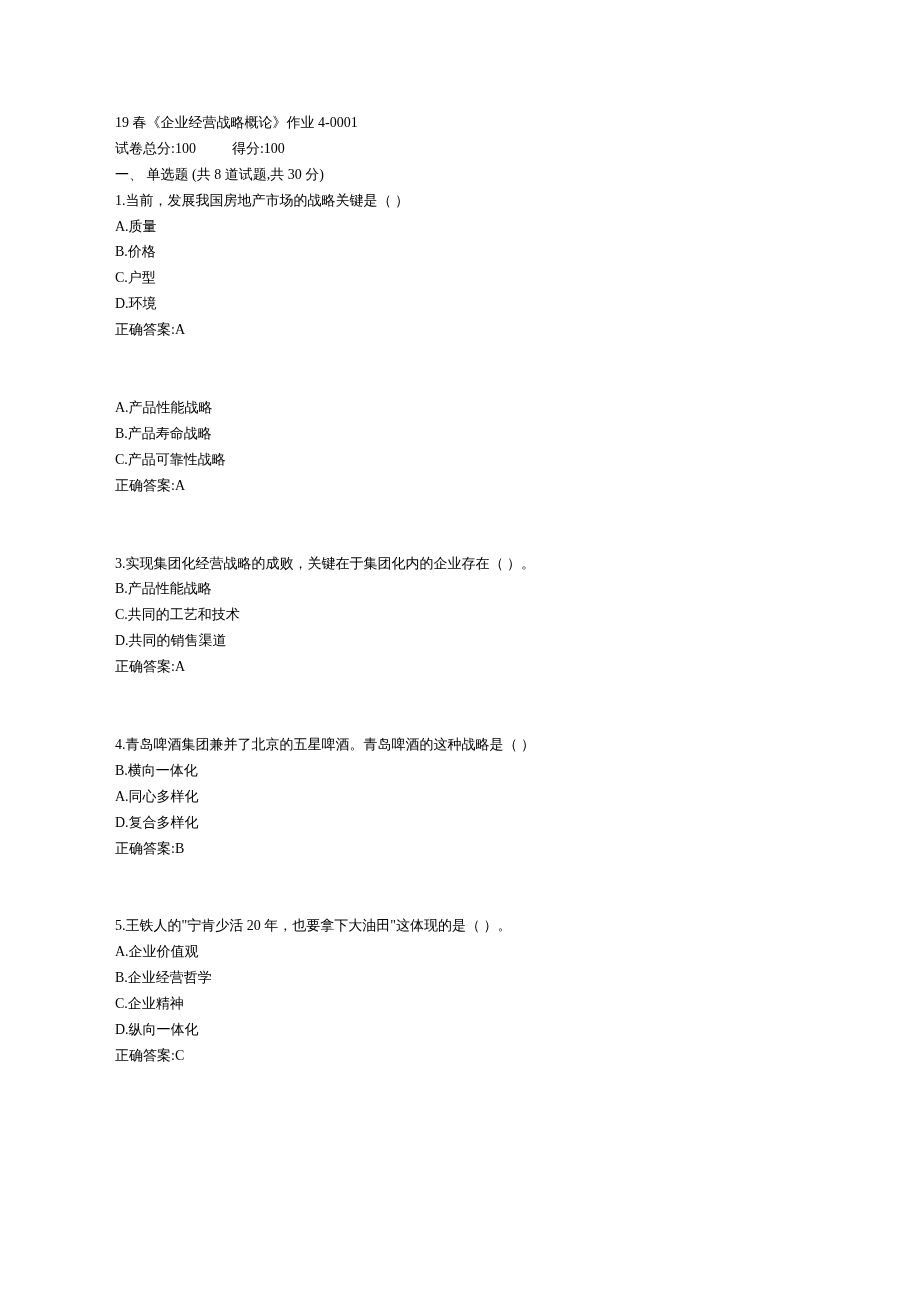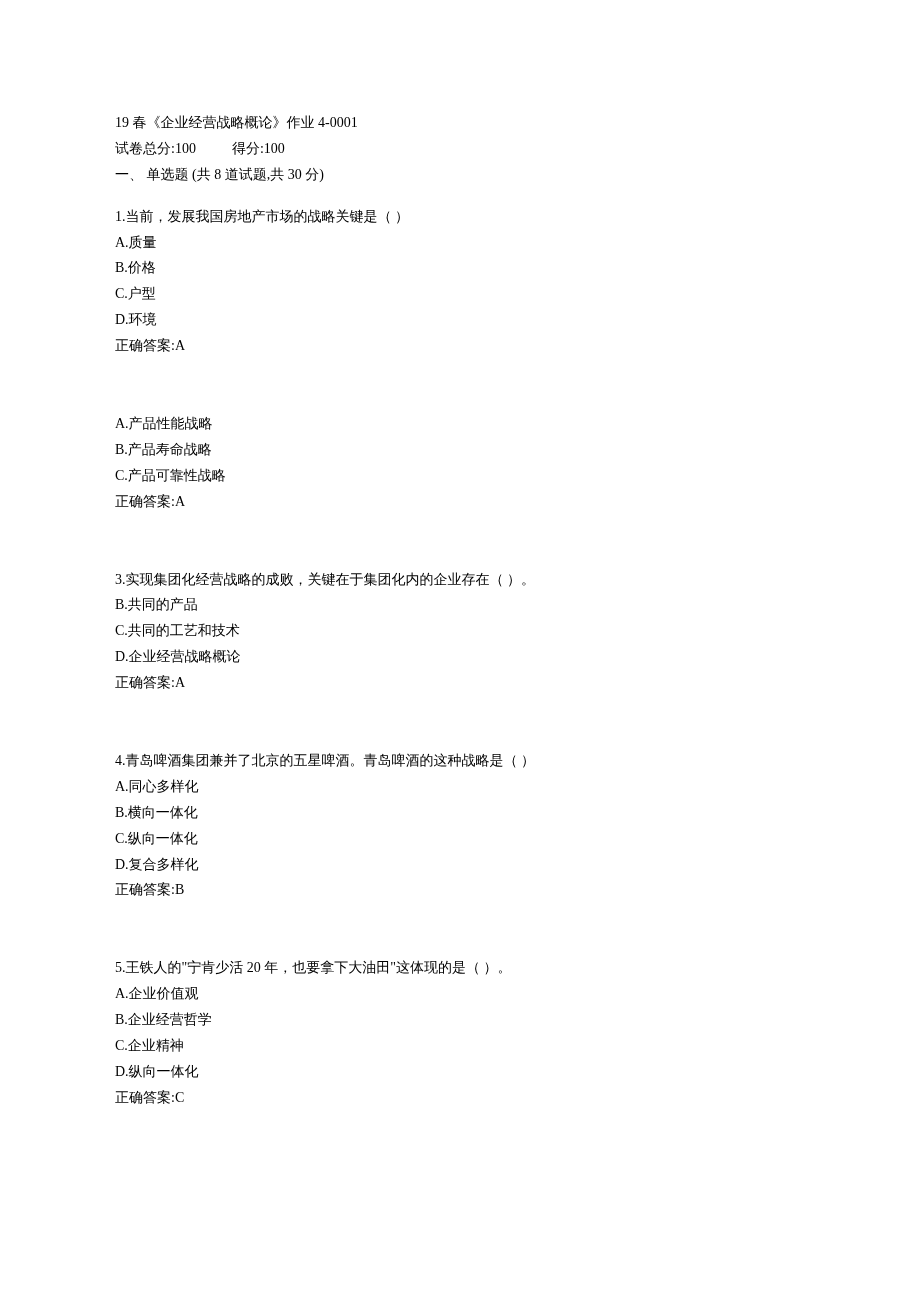--- a/index.html
+++ b/index.html
@@ -19,21 +19,21 @@
     .line {
       display: block;
     }
     .question-block {
       margin-bottom: 52px;
     }
     .question-block:last-child {
       margin-bottom: 0;
     }
     .header-block {
-      margin-bottom: 16px;
+      margin-bottom: 0;
     }
     .score-line .gap {
       display: inline-block;
       width: 36px;
     }
   </style>
 </head>
 <body>
 
 <div class="header-block">
@@ -55,31 +55,30 @@
 
 <div class="question-block">
   <span class="line">A.产品性能战略</span>
   <span class="line">B.产品寿命战略</span>
   <span class="line">C.产品可靠性战略</span>
   <span class="line">正确答案:A</span>
 </div>
 
 <div class="question-block">
   <span class="line">3.实现集团化经营战略的成败，关键在于集团化内的企业存在（ ）。</span>
-  <span class="line">B.共同的产品</span>
+  <span class="line">B.产品性能战略</span>
   <span class="line">C.共同的工艺和技术</span>
-  <span class="line">D.企业经营战略概论</span>
+  <span class="line">D.共同的销售渠道</span>
   <span class="line">正确答案:A</span>
 </div>
 
 <div class="question-block">
   <span class="line">4.青岛啤酒集团兼并了北京的五星啤酒。青岛啤酒的这种战略是（ ）</span>
+  <span class="line">B.横向一体化</span>
   <span class="line">A.同心多样化</span>
-  <span class="line">B.横向一体化</span>
-  <span class="line">C.纵向一体化</span>
   <span class="line">D.复合多样化</span>
   <span class="line">正确答案:B</span>
 </div>
 
 <div class="question-block">
   <span class="line">5.王铁人的"宁肯少活 20 年，也要拿下大油田"这体现的是（ ）。</span>
   <span class="line">A.企业价值观</span>
   <span class="line">B.企业经营哲学</span>
   <span class="line">C.企业精神</span>
   <span class="line">D.纵向一体化</span>

